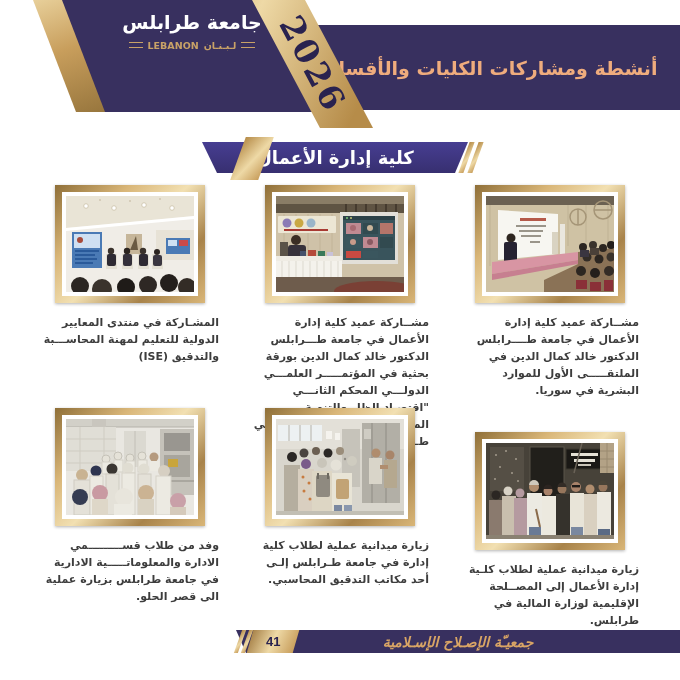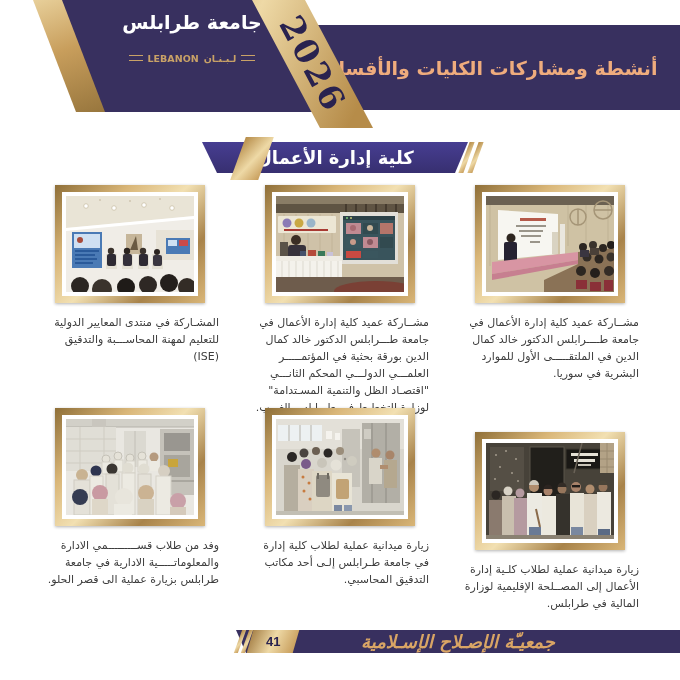--- a/index.html
+++ b/index.html
@@ -17,21 +17,21 @@
   .hdr-navy-left{
     position:absolute;top:0;left:0;width:370px;height:112px;
     clip-path:polygon(62px 0,292px 0,352px 112px,105px 112px);
     background:#38305f;
   }
   .logo-stack{
     position:absolute;top:12px;left:108px;width:168px;text-align:center;color:#ffffff;
   }
   .logo-callig{font-size:19px;font-weight:bold;line-height:1.15;letter-spacing:1px;}
   .logo-en{font-size:14px;font-weight:600;margin-top:3px;letter-spacing:.3px;}
-  .logo-lb{margin-top:19px;color:#c9a267;font-size:9.5px;font-weight:bold;
+  .logo-lb{margin-top:6px;color:#c9a267;font-size:9.5px;font-weight:bold;
     display:flex;align-items:center;justify-content:center;gap:5px;}
   .dline{width:14px;height:4px;border-top:1.5px solid #c9a267;border-bottom:1.5px solid #c9a267;}
   .hdr-navy-right{
     position:absolute;top:25px;left:302px;width:378px;height:85px;background:#38305f;
     display:flex;align-items:center;justify-content:center;
   }
   .hdr-title{color:#efac7d;font-size:19px;font-weight:bold;direction:rtl;letter-spacing:.5px;}
   .ribbon-2026{
     position:absolute;top:0;left:0;width:420px;height:128px;
     clip-path:polygon(252px 0,305px 0,373px 128px,320px 128px);
@@ -68,29 +68,29 @@
   .r2c1{left:41px;top:408px;} .r2c2{left:251px;top:408px;} .r2c3{left:461px;top:408px;margin-top:24px;}
   .frame{
     width:150px;margin:0 auto;padding:7px;box-sizing:border-box;
     background:linear-gradient(135deg,#8f6f38 0%,#d9b678 28%,#f2e0b2 50%,#a8834a 75%,#d9b678 100%);
     box-shadow:0 1px 3px rgba(0,0,0,.3);
   }
   .matte{background:#ffffff;padding:4px;}
   .photo{display:block;width:128px;height:96px;}
   .caption{
     margin-top:11px;direction:rtl;text-align:right;
-    font-size:11px;font-weight:normal;color:#3d3d3d;line-height:1.55;
+    font-size:11px;font-weight:bold;color:#3d3d3d;line-height:1.55;
   }
   
   .footer-bar{
     position:absolute;left:236px;top:630px;width:444px;height:23px;background:#38305f;
     clip-path:polygon(0 0,100% 0,100% 100%,10px 100%);
     display:flex;align-items:center;justify-content:center;
   }
-  .footer-org{color:#d9a565;font-size:18px;font-weight:bold;font-style:italic;direction:rtl;letter-spacing:1px;}
+  .footer-org{color:#d9a565;font-size:14px;font-weight:bold;font-style:italic;direction:rtl;letter-spacing:1px;}
   .page-badge{
     position:absolute;left:250px;top:630px;width:46px;height:23px;
     transform:skewX(-16deg);
     background:linear-gradient(100deg,#a8834a 0%,#eed9a6 50%,#c89e5c 100%);
     display:flex;align-items:center;justify-content:center;
   }
   .page-badge span{transform:skewX(16deg);color:#29224f;font-weight:bold;font-size:13px;
     font-family:"Liberation Sans",sans-serif;}
   .f-s1{left:238px;top:630px;height:23px;width:4px;}
   .f-s2{left:245px;top:630px;height:23px;width:4px;}

